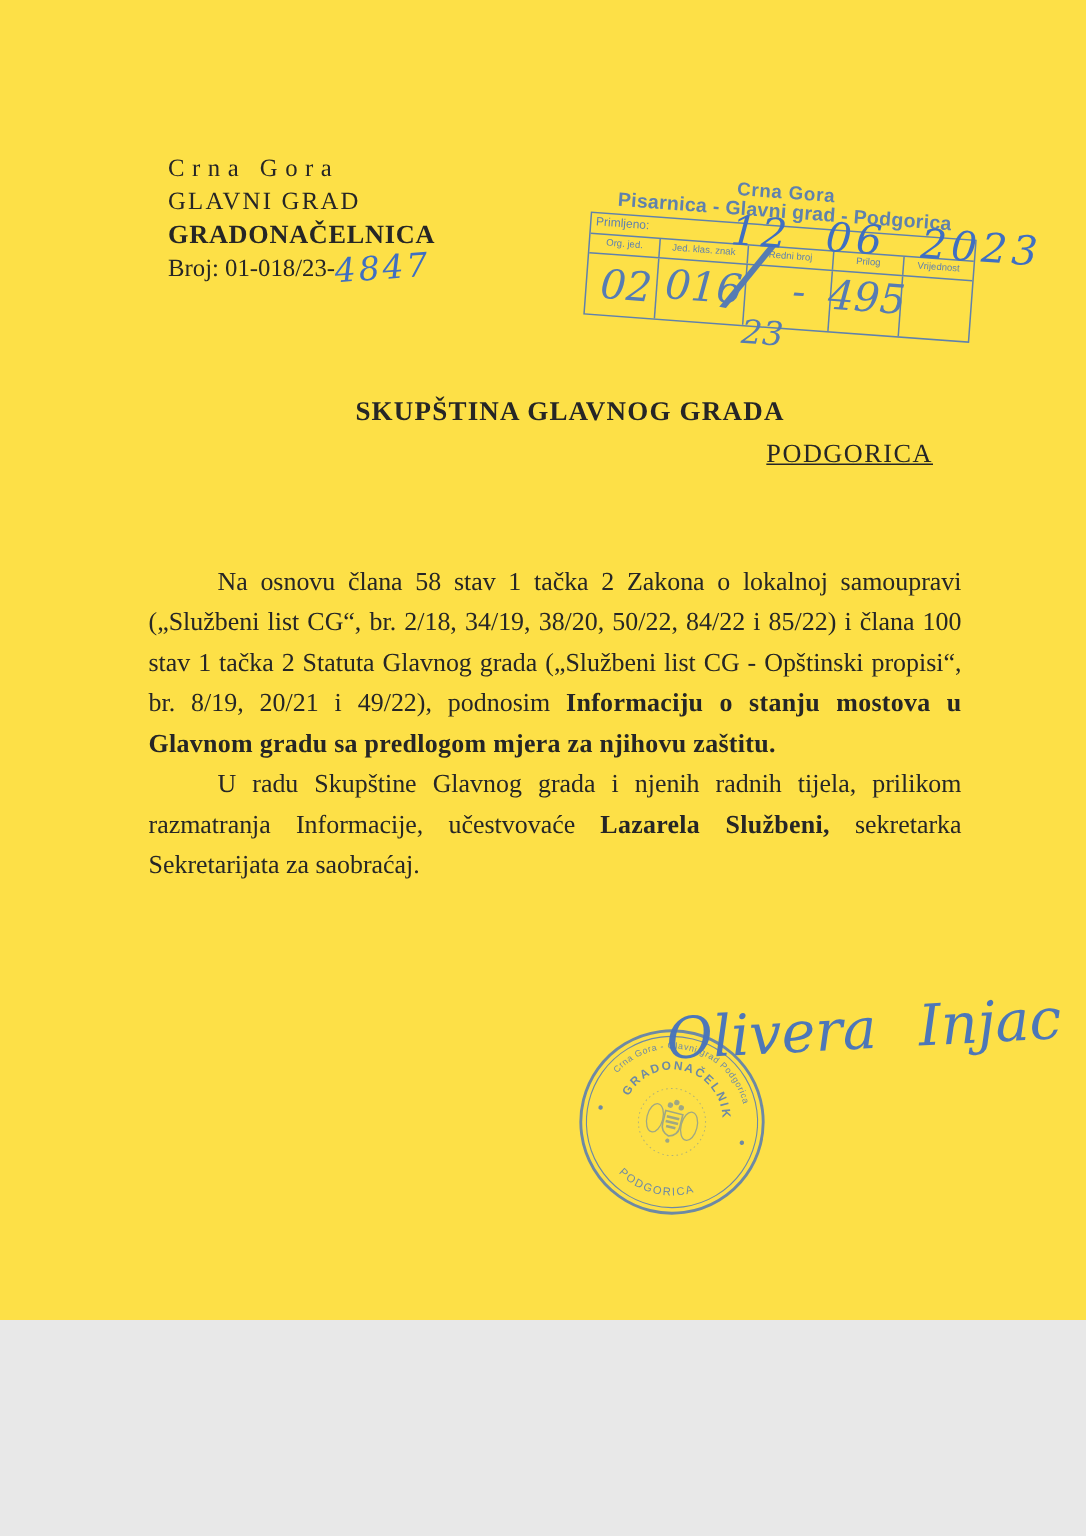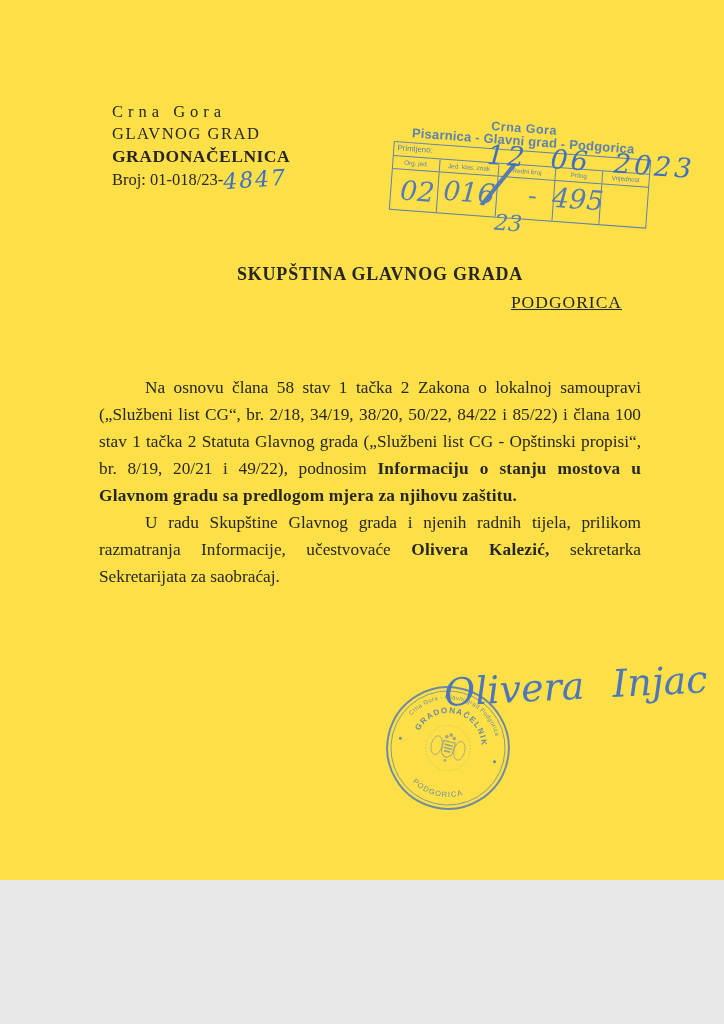--- a/index.html
+++ b/index.html
@@ -74,21 +74,21 @@
   
   .round-stamp{position:absolute;left:384px;top:684px;transform:rotate(14deg);opacity:.8;}
 </style>
 </head>
 <body>
 
 <div class="page">
 
   <div class="header-block">
     <div class="hdr-country">Crna Gora</div>
-    <div class="hdr-entity">GLAVNOG GRAD</div>
+    <div class="hdr-entity">GLAVNI GRAD</div>
     <div class="hdr-office">GRADONAČELNICA</div>
     <div class="hdr-ref"><span>Broj: 01-018/23-</span><span class="hw">4847</span></div>
   </div>
 
   <div class="intake-stamp">
     <div class="is-line1">Crna Gora</div>
     <div class="is-line2">Pisarnica - Glavni grad - Podgorica</div>
     <div class="is-table">
       <div class="is-primljeno">Primljeno:</div>
       <div class="is-headrow">
@@ -115,21 +115,21 @@
   </div>
   <span class="hw hw-date">12  06  2023</span>
 
   <div class="title-wrap">
     <div class="title-line1">SKUPŠTINA GLAVNOG GRADA</div>
     <div class="title-line2">PODGORICA</div>
   </div>
 
   <div class="body-text">
     <p><span>Na osnovu člana 58 stav 1 tačka 2 Zakona o lokalnoj samoupravi („Službeni list CG“, br. 2/18, 34/19, 38/20, 50/22, 84/22 i 85/22) i člana 100 stav 1 tačka 2 Statuta Glavnog grada („Službeni list CG - Opštinski propisi“, br. 8/19, 20/21 i 49/22), podnosim </span><strong>Informaciju o stanju mostova u Glavnom gradu sa predlogom mjera za njihovu zaštitu.</strong></p>
-    <p><span>U radu Skupštine Glavnog grada i njenih radnih tijela, prilikom razmatranja Informacije, učestvovaće </span><strong>Olivera Kalezić,</strong><span> sekretarka Sekretarijata za saobraćaj.</span></p>
+    <p><span>U radu Skupštine Glavnog grada i njenih radnih tijela, prilikom razmatranja Informacije, učestvovaće </span><strong>Lazarela Službeni,</strong><span> sekretarka Sekretarijata za saobraćaj.</span></p>
   </div>
 
   <div class="sig-block">
   </div>
   <span class="hw sig-hand">Olivera Injac</span>
 
   <svg class="round-stamp" width="128" height="128" viewBox="0 0 120 120">
     <g stroke="#4a74bc" fill="none">
       <circle cx="60" cy="60" r="57" stroke-width="1.8"></circle>
       <circle cx="60" cy="60" r="53.5" stroke-width=".7"></circle>

